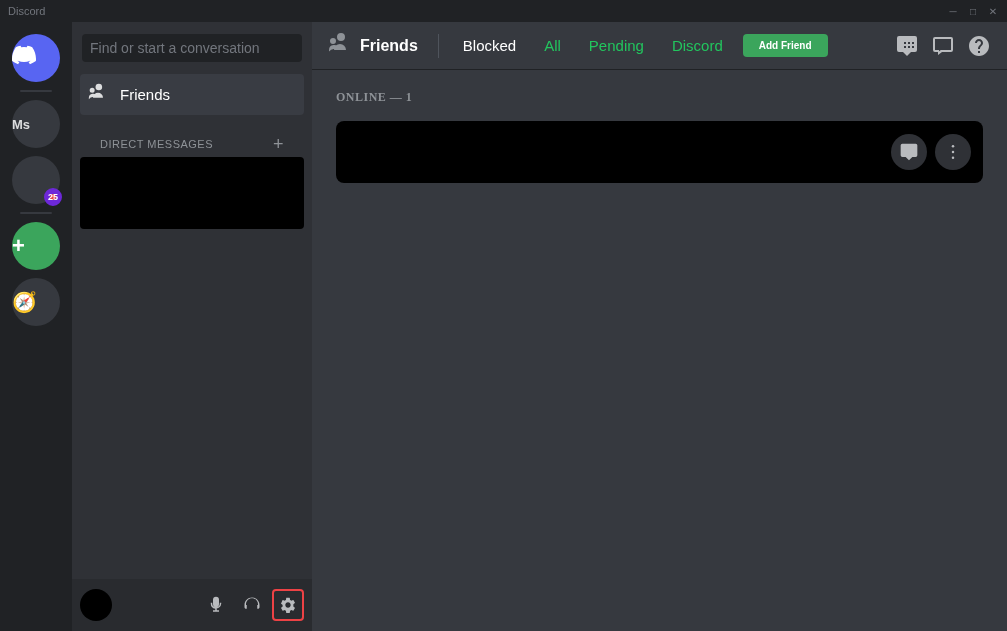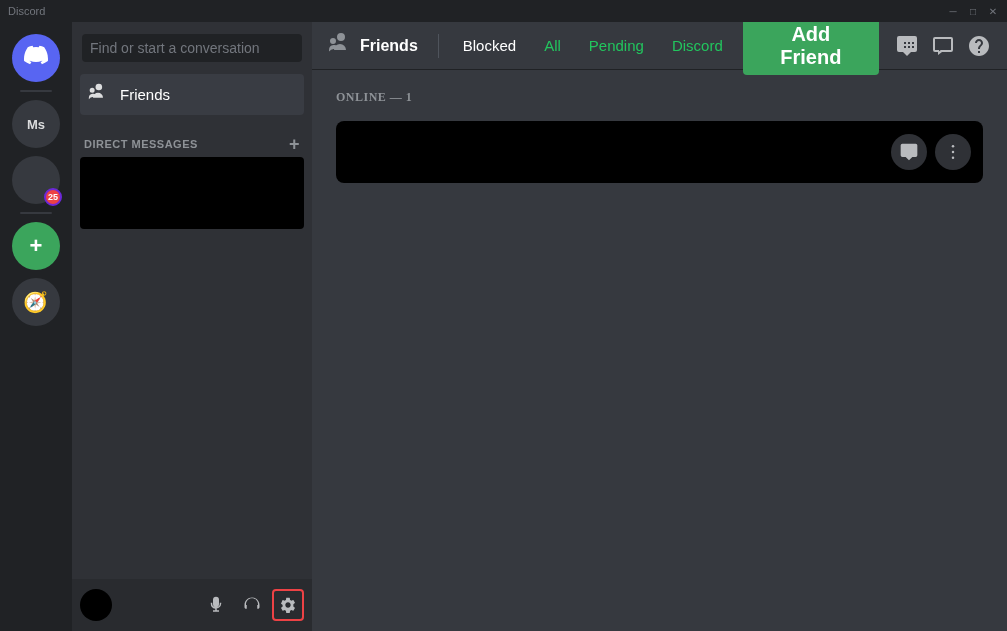--- a/index.html
+++ b/index.html
@@ -63,21 +63,20 @@
       overflow-y: auto;
       flex-shrink: 0;
     }
 
     .server-icon {
       width: 48px;
       height: 48px;
       border-radius: 50%;
       display: flex;
       align-items: center;
-      justify-content: center;
       cursor: pointer;
       flex-shrink: 0;
       transition: border-radius 0.15s;
       font-weight: 700;
       font-size: 14px;
     }
 
     .server-icon.discord-home {
       background: #5865f2;
       color: white;
@@ -127,21 +126,21 @@
       background: #ed4245;
       color: white;
       font-size: 9px;
       font-weight: 700;
       border-radius: 50%;
       width: 18px;
       height: 18px;
       display: flex;
       align-items: center;
       justify-content: center;
-      border: 2px solid #6d28d9;
+      border: 6px solid #6d28d9;
     }
 
     .server-divider {
       width: 32px;
       height: 2px;
       background: #36393f;
       border-radius: 1px;
       flex-shrink: 0;
     }
 
@@ -191,23 +190,23 @@
       font-size: 18px;
       width: 20px;
       text-align: center;
       flex-shrink: 0;
     }
 
     .section-header {
       display: flex;
       align-items: center;
       justify-content: space-between;
-      padding: 16px 12px 4px;
+      padding: 16px 28px 4px;
       font-size: 11px;
-      font-weight: 700;
+      font-weight: 400;
       text-transform: uppercase;
       color: #8e9297;
       letter-spacing: 0.5px;
       flex-shrink: 0;
     }
     .section-header .add-btn {
       cursor: pointer;
       color: #8e9297;
       font-size: 18px;
       line-height: 1;
@@ -309,21 +308,21 @@
       background: transparent;
     }
     .tab-btn.active { color: white; }
 
     .add-friend-btn {
       background: #3ba55c;
       color: white;
       border: none;
       border-radius: 4px;
       padding: 6px 16px;
-      font-size: 20px;
+      font-size: 10px;
       font-weight: 600;
       cursor: pointer;
       margin-left: 4px;
     }
 
     .topbar-spacer { flex: 1; }
 
     .topbar-action {
       width: 24px;
       height: 24px;

